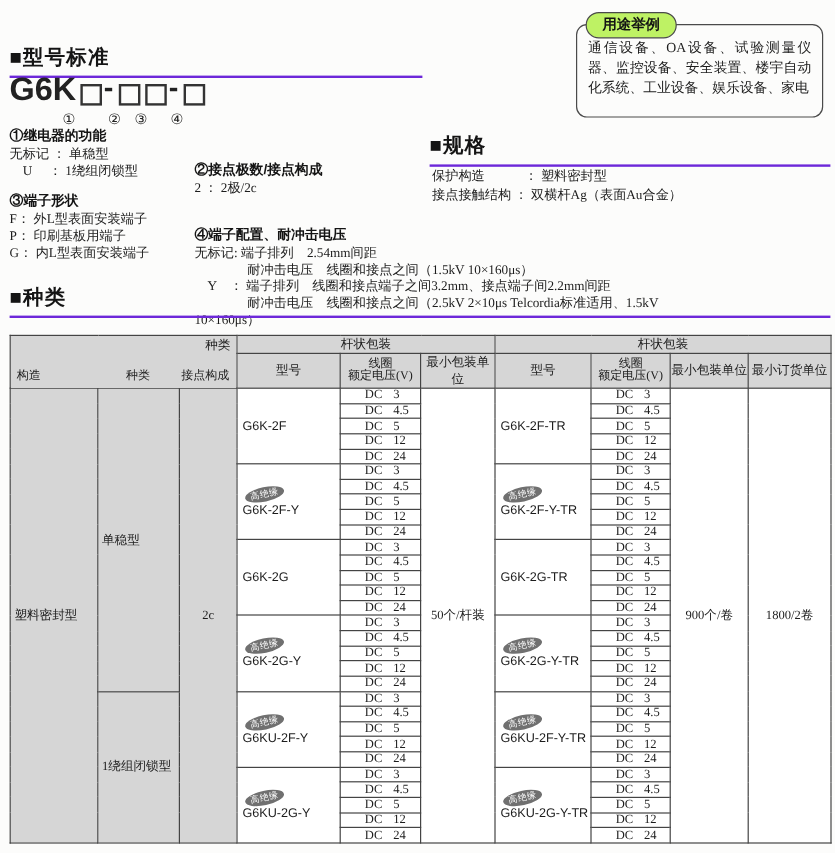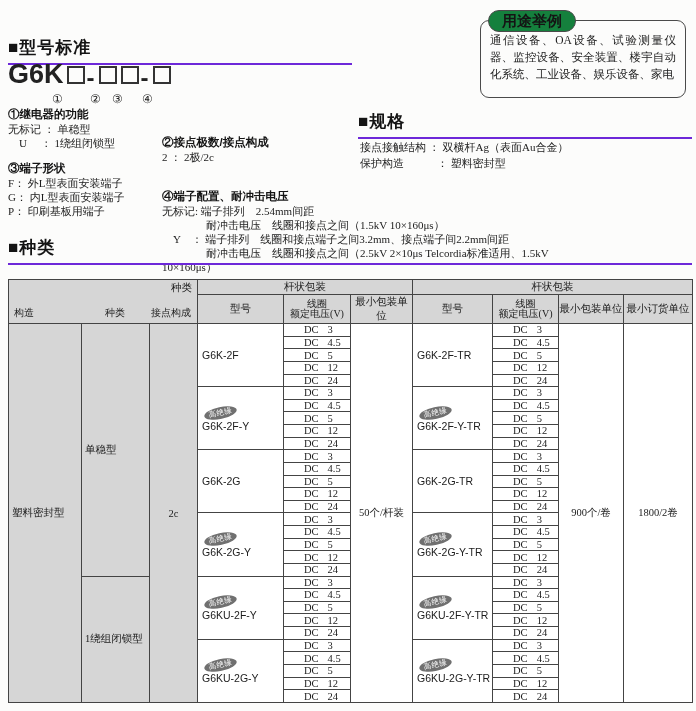--- a/index.html
+++ b/index.html
@@ -13,21 +13,21 @@
     font-weight:bold; font-size:17px; letter-spacing:1px;
     border-bottom:2px solid #6d28d9; padding-bottom:4px; color:#141414;
   }
   #h-model { left:8px; top:36px; width:344px; }
   #h-spec  { left:358px; top:110px; width:334px; }
   #h-kinds { left:8px; top:236px; width:684px; }
 
   
   .model-line {
     position:absolute; left:8px; top:60px; height:28px;
-    display:flex; align-items:flex-start;
+    display:flex; align-items:flex-end;
     font-family:"Liberation Sans", sans-serif; font-weight:bold; color:#222;
   }
   .model-prefix { font-size:27px; line-height:28px; }
   .digit-box { width:14px; height:14px; border:2px solid #333; margin:6px 1px 0 3px; }
   .model-dash { font-size:24px; margin:0 1px; padding-top:4px; }
   .circ { position:absolute; top:92px; font-size:12px; color:#222; }
   #circ1 { left:52px; } #circ2 { left:90px; } #circ3 { left:112px; } #circ4 { left:142px; }
 
   
   .note-col { position:absolute; top:106px; font-size:11px; line-height:14px; }
@@ -40,22 +40,22 @@
 
   
   .usage-box {
     position:absolute; left:480px; top:20px; width:206px; min-height:78px;
     border:1px solid #4a4a4a; border-radius:9px; box-sizing:border-box;
     padding:11px 9px 8px 9px; background:#fcfcfb;
   }
   .usage-pill {
     position:absolute; left:7px; top:-11px; height:20px; line-height:19px;
     padding:0 13px; border:1px solid #4a4a4a; border-radius:11px;
-    background:#15803d; font-family:"Liberation Sans", sans-serif;
-    font-weight:bold; font-size:15px; color:#141414;
+    background:#bef264; font-family:"Liberation Sans", sans-serif;
+    font-weight:bold; font-size:12px; color:#141414;
   }
   .usage-body { font-size:11.5px; line-height:17px; text-align:justify; }
 
   
   .spec-lines { position:absolute; left:360px; top:139px; font-size:11px; line-height:16px; }
   .spec-line { white-space:pre-wrap; }
 
   .kinds-subtitle {
     position:absolute; left:8px; top:262px;
     font-family:"Liberation Sans", sans-serif; font-weight:bold; font-size:12px; color:#141414;margin-top:44px;
@@ -118,22 +118,22 @@
 
   <div id="note-col-left" class="note-col">
     <div id="note1">
       <div class="note-title">①继电器的功能</div>
       <div class="note-line">无标记 ： 单稳型</div>
       <div class="note-line">　U　 ： 1绕组闭锁型</div>
     </div>
     <div id="note3">
       <div class="note-title">③端子形状</div>
       <div class="note-line">F： 外L型表面安装端子</div>
+      <div class="note-line">P： 印刷基板用端子</div>
       <div class="note-line">G： 内L型表面安装端子</div>
-      <div class="note-line">P： 印刷基板用端子</div>
     </div>
   </div>
 
   <div id="note-col-right" class="note-col">
     <div id="note2">
       <div class="note-title">②接点极数/接点构成</div>
       <div class="note-line">2 ： 2极/2c</div>
     </div>
     <div id="note4">
       <div class="note-title">④端子配置、耐冲击电压</div>
@@ -144,22 +144,22 @@
     </div>
   </div>
 
   <div class="usage-box">
     <div class="usage-pill">用途举例</div>
     <div class="usage-body">通信设备、OA设备、试验测量仪器、监控设备、安全装置、楼宇自动化系统、工业设备、娱乐设备、家电</div>
   </div>
 
   <div id="h-spec" class="sec-heading">■规格</div>
   <div class="spec-lines">
+    <div class="spec-line">保护构造　　　： 塑料密封型</div>
     <div class="spec-line">接点接触结构 ： 双横杆Ag（表面Au合金）</div>
-    <div class="spec-line">保护构造　　　： 塑料密封型</div>
   </div>
 
   <div id="h-kinds" class="sec-heading">■种类</div>
   <div class="kinds-subtitle">●表面安装端子型标准型号</div>
 
   <table class="types">
     <colgroup>
       <col style="width:73px">
         <col style="width:68px">
         <col style="width:48px">

